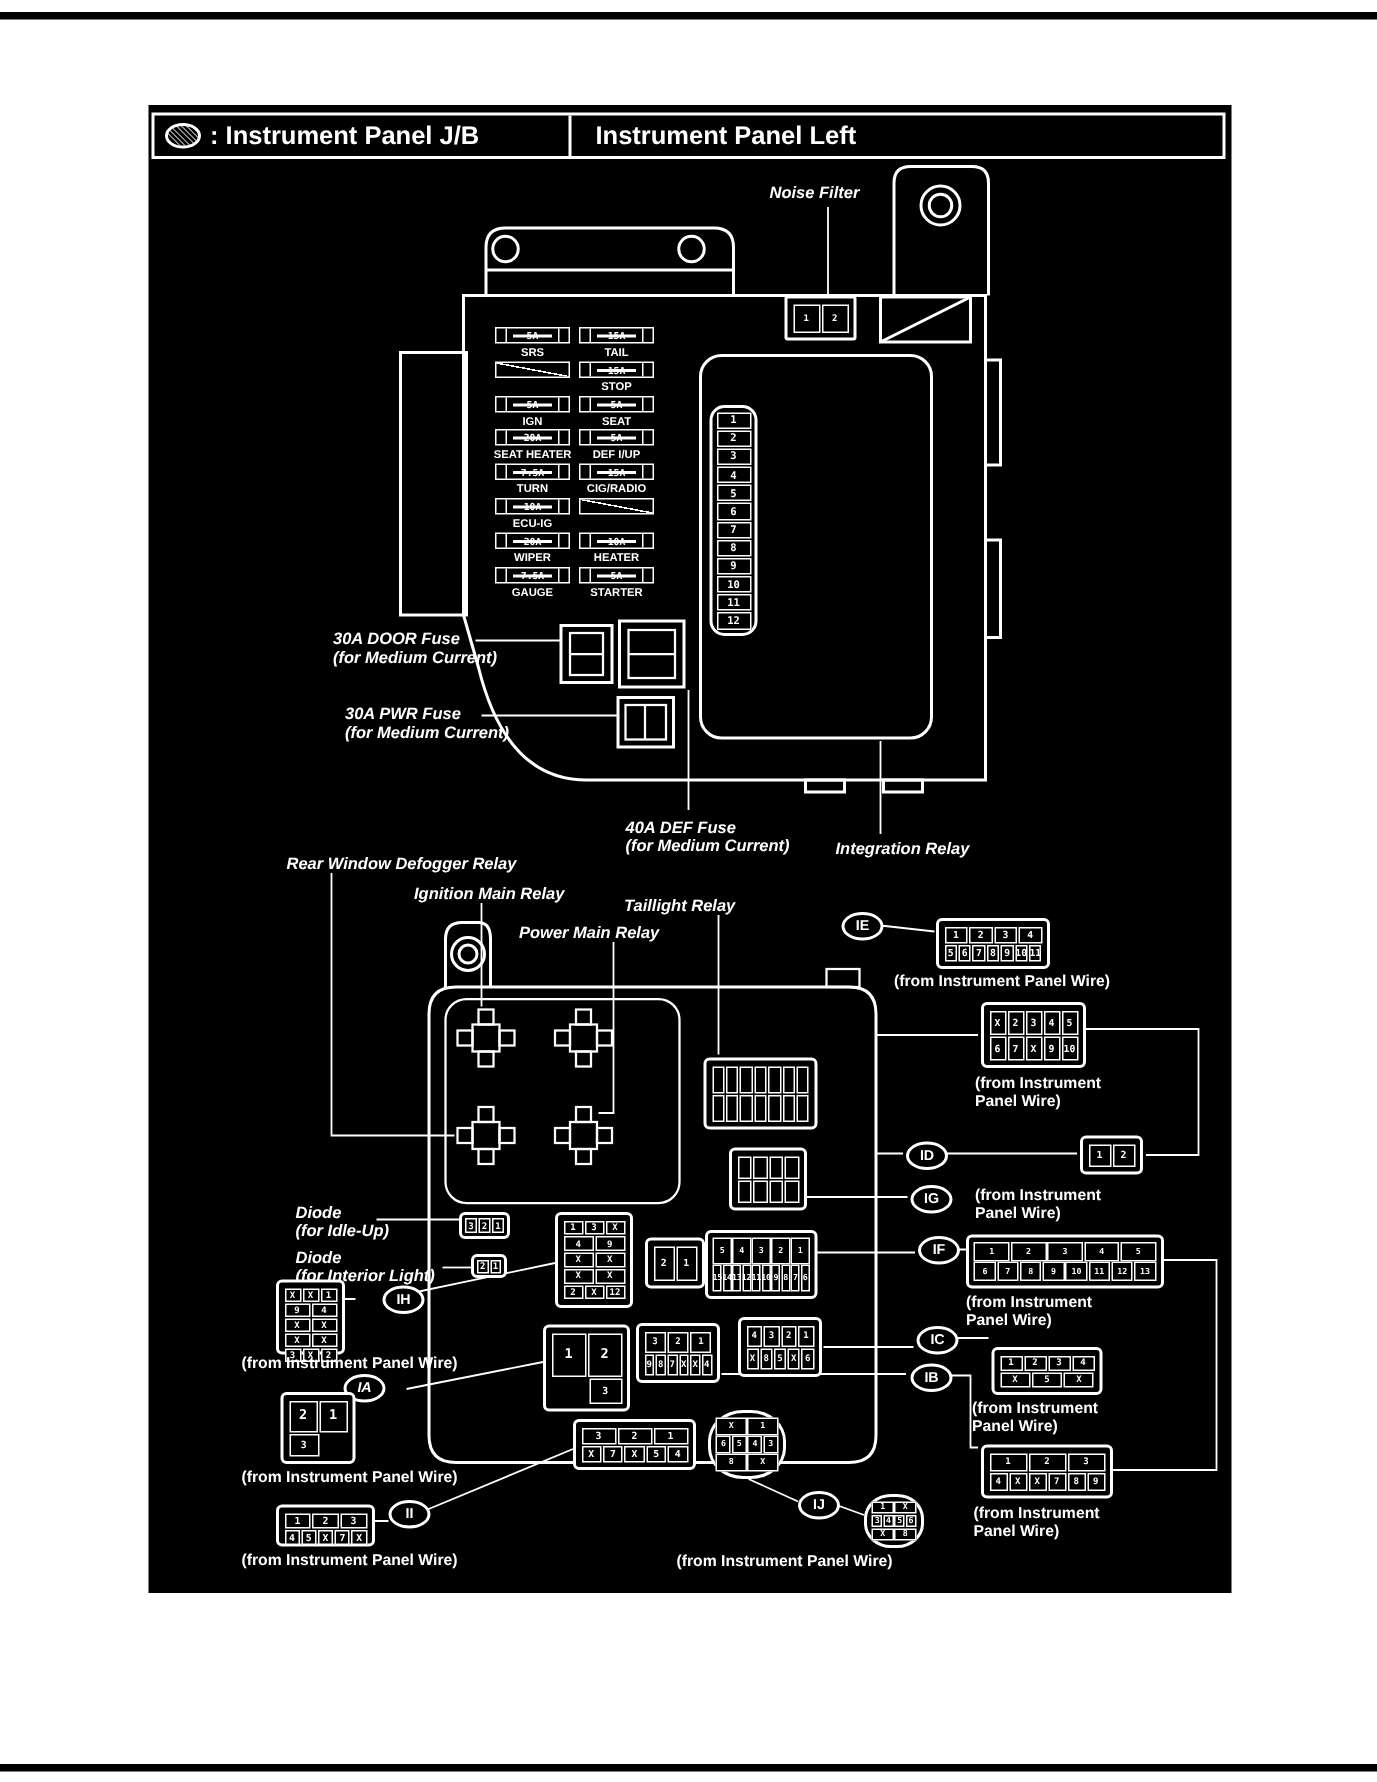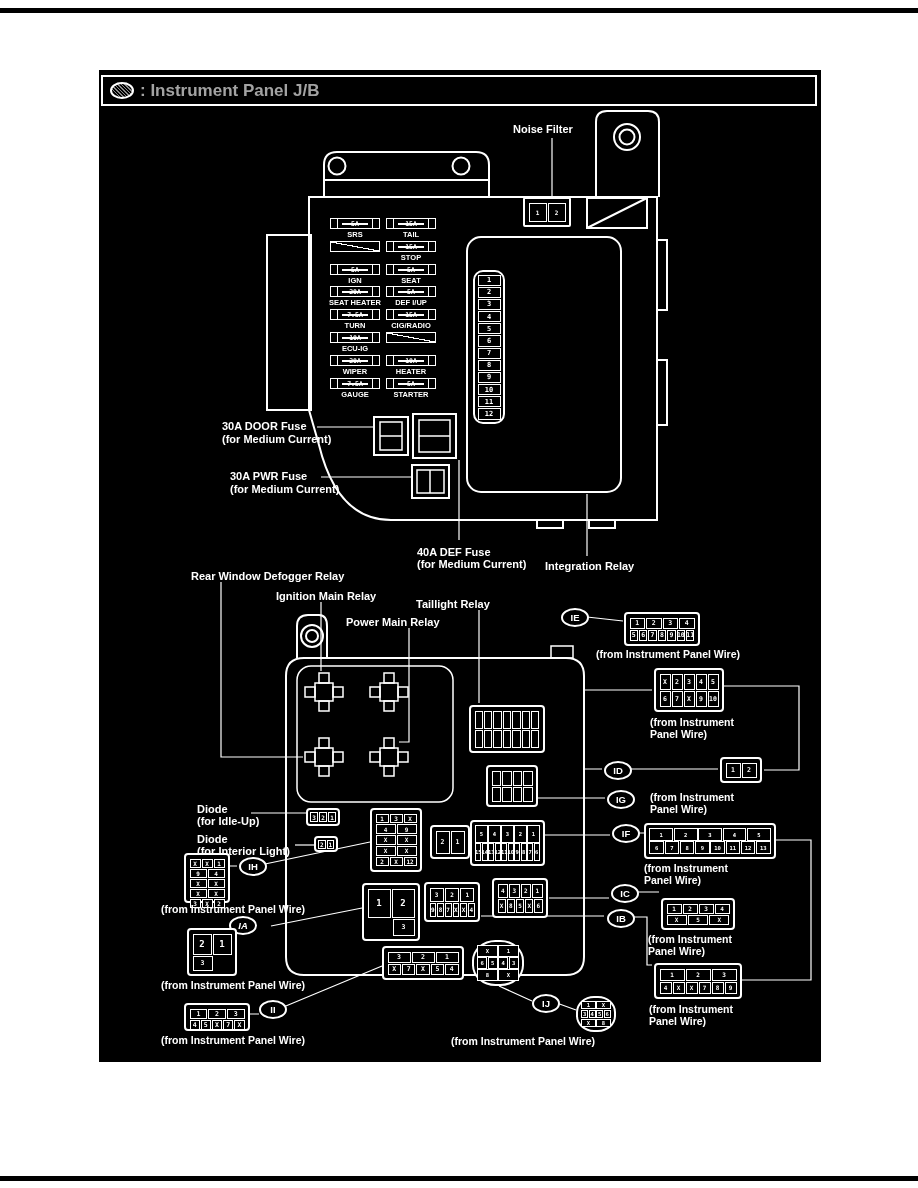--- a/index.html
+++ b/index.html
@@ -4,29 +4,29 @@
 <style>
   html,body{margin:0;padding:0;background:#fff;}
   .page{position:relative;width:918px;height:1188px;background:#fff;overflow:hidden;
         font-family:"Liberation Sans",sans-serif;}
   .edge-bar{position:absolute;left:0;width:918px;height:5px;background:#000;}
   .panel{position:absolute;left:99px;top:70px;width:722px;height:992px;background:#000;}
   .art{position:absolute;left:0;top:0;}
 
   
   .hdr{position:absolute;left:2px;top:5px;width:712px;height:27px;border:2px solid #fff;
-       display:flex;align-items:center;background:#000;color:#a3a3a3;font-weight:bold;font-size:17px;}
+       display:flex;align-items:center;background:#000;color:#ffffff;font-weight:bold;font-size:17px;}
   .hdr-left{flex:0 0 269px;display:flex;align-items:center;gap:6px;padding-left:7px;height:100%;}
   .hdr-right{flex:1;display:flex;align-items:center;padding-left:16px;height:100%;
              border-left:2px solid #fff;}
   .oval{width:20px;height:13px;border:2px solid #fff;border-radius:50%;
         background:repeating-linear-gradient(45deg,#888 0 1px,#000 1px 2.5px);}
 
   
-  .lbl{position:absolute;color:#fff;font-weight:bold;font-size:11px;white-space:nowrap;line-height:12px;}
+  .lbl{position:absolute;color:#fff;font-weight:bold;font-size:11px;white-space:nowrap;line-height:12px;font-style:italic;}
   .cap{position:absolute;color:#fff;font-weight:bold;font-size:10.5px;white-space:nowrap;line-height:12px;}
 
   
   .cid{position:absolute;width:24px;height:15px;border:2px solid #fff;border-radius:50%;
        background:#000;color:#fff;font-weight:bold;font-size:9.5px;
        display:flex;align-items:center;justify-content:center;}
 
   
   .conn{position:absolute;background:#000;border:2px solid #fff;border-radius:4px;
         display:flex;flex-direction:column;padding:3px;box-sizing:border-box;}
@@ -163,20 +163,23 @@
         <path d="M677,770 H712 V910 H643"></path>
         <path d="M625,616 H700 V700 H665"></path>
       </g>
     </svg>
 
     <div class="hdr">
       <div class="hdr-left">
         <span class="oval"></span>
         <span>: Instrument Panel J/B</span>
       </div>
+      <div class="hdr-right">
+        <span>Instrument Panel Left</span>
+      </div>
     </div>
 
     <div class="lbl" style="left:414px;top:53px;">Noise Filter</div>
     <div class="conn tiny" style="left:424px;top:127px;width:48px;height:30px;border-radius:2px;">
         <div class="pin-row">
           <div class="pin">1</div>
           <div class="pin">2</div>
         </div>
       </div>
 
@@ -313,38 +316,38 @@
           <div class="pin">12</div>
         </div>
       </div>
 
     <div class="lbl" style="left:123px;top:350px;">30A DOOR Fuse</div>
     <div class="lbl" style="left:123px;top:363px;">(for Medium Current)</div>
     <div class="lbl" style="left:131px;top:400px;">30A PWR Fuse</div>
     <div class="lbl" style="left:131px;top:413px;">(for Medium Current)</div>
     <div class="lbl" style="left:318px;top:476px;">40A DEF Fuse</div>
     <div class="lbl" style="left:318px;top:488px;">(for Medium Current)</div>
-    <div class="lbl" style="left:446px;top:490px;">Integration Relay</div>
+    <div class="lbl" style="left:458px;top:490px;">Integration Relay</div>
 
     <div class="lbl" style="left:92px;top:500px;">Rear Window Defogger Relay</div>
     <div class="lbl" style="left:177px;top:520px;">Ignition Main Relay</div>
     <div class="lbl" style="left:317px;top:528px;">Taillight Relay</div>
     <div class="lbl" style="left:247px;top:546px;">Power Main Relay</div>
     <div class="lbl" style="left:98px;top:733px;">Diode</div>
     <div class="lbl" style="left:98px;top:745px;">(for Idle-Up)</div>
     <div class="lbl" style="left:98px;top:763px;">Diode</div>
     <div class="lbl" style="left:98px;top:775px;">(for Interior Light)</div>
 
     <div class="cid" style="left:462px;top:538px;">IE</div>
     <div class="cid" style="left:505px;top:691px;">ID</div>
     <div class="cid" style="left:508px;top:720px;text-align:right;">IG</div>
     <div class="cid" style="left:513px;top:754px;">IF</div>
     <div class="cid" style="left:512px;top:814px;">IC</div>
     <div class="cid" style="left:508px;top:839px;">IB</div>
-    <div class="cid" style="left:140px;top:787px;">IH</div>
+    <div class="cid" style="left:156px;top:787px;">IH</div>
     <div class="cid" style="left:130px;top:846px;font-style:italic;">IA</div>
     <div class="cid" style="left:160px;top:930px;">II</div>
     <div class="cid" style="left:433px;top:924px;">IJ</div>
 
     <div class="conn tiny" style="left:207px;top:738px;width:34px;height:18px;padding:1.5px;">
         <div class="pin-row">
           <div class="pin">3</div>
           <div class="pin">2</div>
           <div class="pin">1</div>
         </div>

